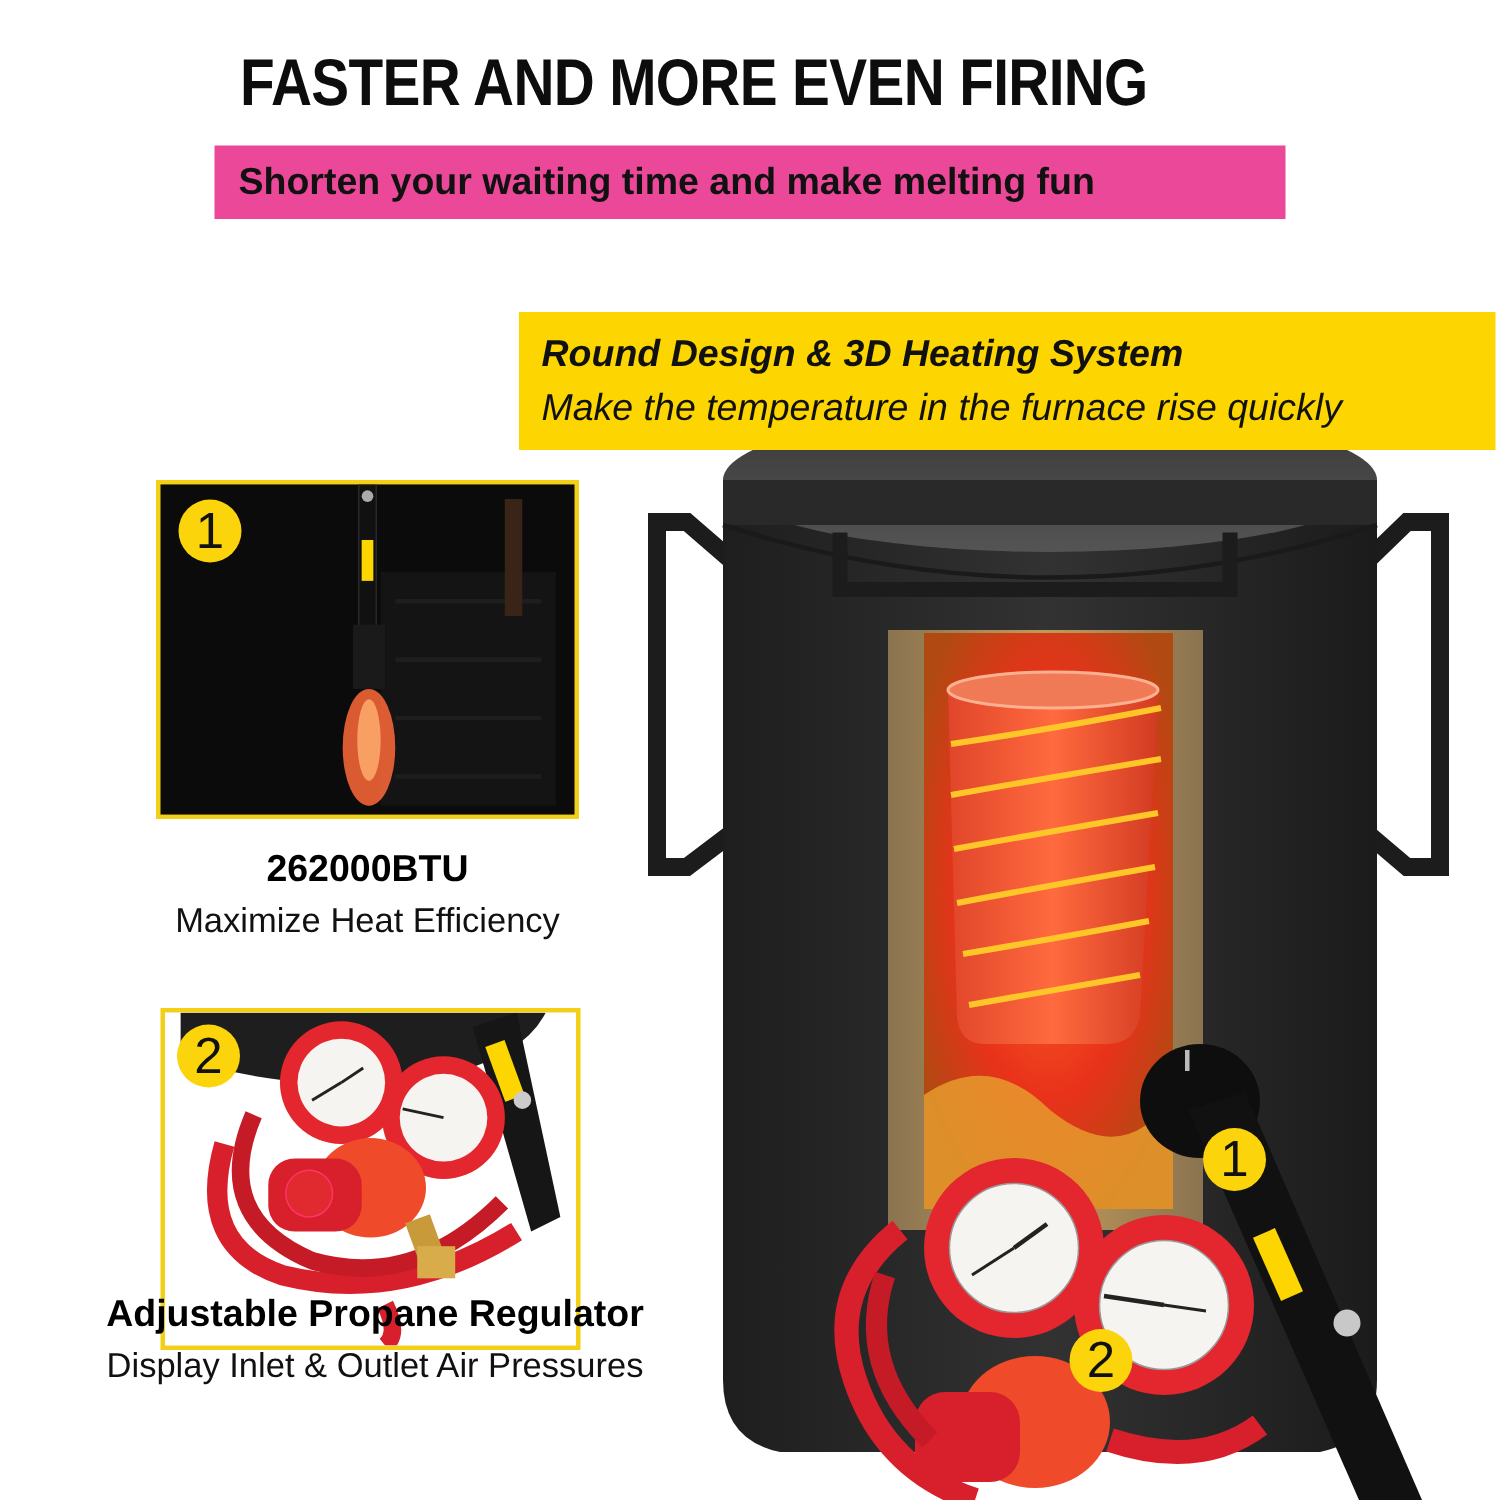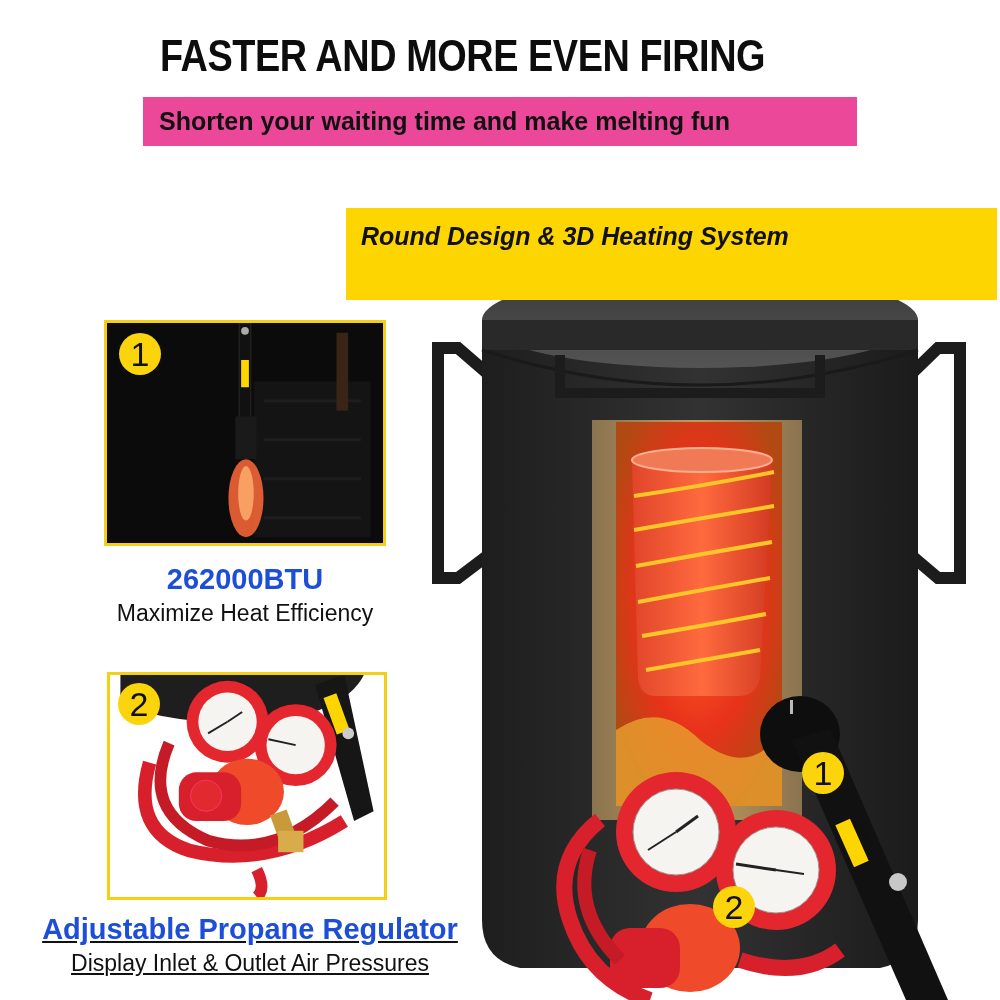--- a/index.html
+++ b/index.html
@@ -52,35 +52,36 @@
     }
     .panel-1 .num-badge { left: 12px; top: 10px; }
     .panel-2 .num-badge { left: 8px; top: 8px; }
     .furnace-badge-1 { position: absolute; left: 802px; top: 752px; z-index: 6; }
     .furnace-badge-2 { position: absolute; left: 713px; top: 886px; z-index: 6; }
 
     .caption {
       position: absolute; text-align: center; white-space: nowrap;
     }
     .caption-1 { left: 60px; top: 562px; width: 370px; }
-    .caption-2 { left: 10px; top: 912px; width: 480px; text-decoration: underline; }
-    .caption .bold { font-weight: 700; font-size: 29px; line-height: 34px; color: #1d4ed8; }
+    .caption-2 { left: 10px; top: 859px; width: 480px; }
+    .caption .bold { font-weight: 700; font-size: 25px; line-height: 34px; color: #000000; }
     .caption .reg { font-size: 23px; line-height: 34px; color: #111; }
   </style>
 </head>
 <body>
 
 <div class="headline">FASTER AND MORE EVEN FIRING</div>
 
 <div class="sub-banner">
   <span>Shorten your waiting time and make melting fun</span>
 </div>
 
 <div class="feature-banner">
   <div class="title">Round Design &amp; 3D Heating System</div>
+  <div class="desc">Make the temperature in the furnace rise quickly</div>
 </div>
 
 <div class="furnace">
   <svg viewBox="0 0 560 740">
     <defs>
       <linearGradient id="bodyGrad" x1="0" x2="1">
         <stop offset="0" stop-color="#1f1e1f"></stop>
         <stop offset="0.5" stop-color="#333233"></stop>
         <stop offset="1" stop-color="#1c1b1c"></stop>
       </linearGradient>

